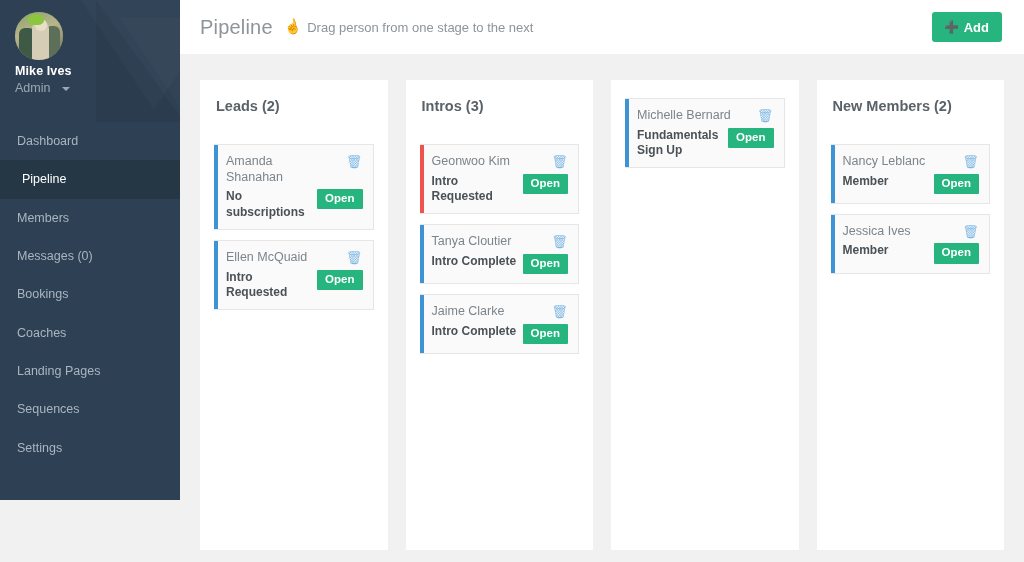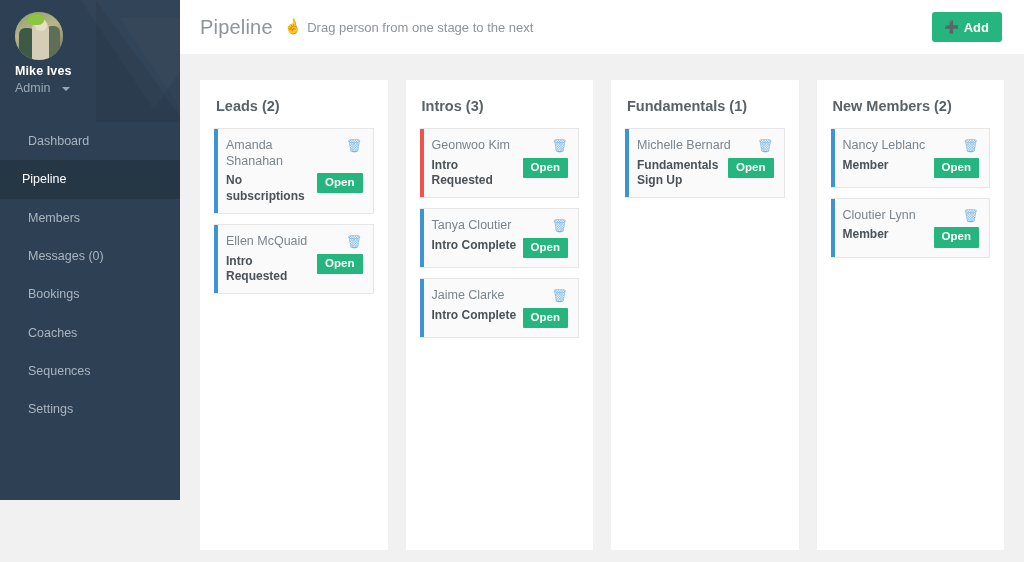--- a/index.html
+++ b/index.html
@@ -111,21 +111,21 @@
     border-right: 4px solid transparent;
     border-top: 4.5px solid #9aa9b5;
     margin-top: 2px;
   }
 
   .nav { padding: 0; }
   .nav-item {
     height: 38.3px;
     display: flex;
     align-items: center;
-    padding-left: 28px;
+    padding-left: 17px;
     font-size: 12.5px;
     color: #a9b6c1;
     cursor: pointer;
     border: none;
     background: transparent;
     width: 100%;
     text-align: left;
     font-family: inherit;
   }
   .nav-item.active {
@@ -205,21 +205,21 @@
     flex: 1 1 0;
     min-width: 0;
     background: #ffffff;
     height: 470px;
     padding: 18px 14px 14px 14px;
   }
   .column-title {
     font-size: 14.5px;
     font-weight: bold;
     color: #5a6268;
-    margin-bottom: 14px;
+    margin-bottom: 30px;
     padding-left: 2px;
   }
   .cards { display: flex; flex-direction: column; gap: 10px; }
 
   .card {
     position: relative;
     background: #fafafa;
     border: 1px solid #e6e6e6;
     border-left: none;
     padding: 9px 10px 9px 12px;
@@ -309,20 +309,21 @@
       </div>
     </div>
 
     <nav class="nav">
       <div class="nav-item">Dashboard</div>
       <div class="nav-item active">Pipeline</div>
       <div class="nav-item">Members</div>
       <div class="nav-item">Messages (0)</div>
       <div class="nav-item">Bookings</div>
       <div class="nav-item">Coaches</div>
+      <div class="nav-item">Landing Pages</div>
       <div class="nav-item">Sequences</div>
       <div class="nav-item">Settings</div>
     </nav>
   </aside>
 
   <main class="main">
 
     <header class="topbar">
       <h1 class="page-title">Pipeline</h1>
       <div class="drag-hint">
@@ -394,21 +395,20 @@
             </div>
             <div class="card-row-bottom">
               <div class="card-status">Intro Complete</div>
               <button class="open-button">Open</button>
             </div>
           </div>
         </div>
       </div>
 
       <div class="column">
-        <div class="column-title">Fundamentals (1)</div>
         <div class="cards">
           <div class="card">
             <div class="card-row-top">
               <div class="card-name">Michelle Bernard</div>
               <div class="trash-icon">🗑</div>
             </div>
             <div class="card-row-bottom">
               <div class="card-status">Fundamentals Sign Up</div>
               <button class="open-button">Open</button>
             </div>
@@ -424,21 +424,21 @@
               <div class="card-name">Nancy Leblanc</div>
               <div class="trash-icon">🗑</div>
             </div>
             <div class="card-row-bottom">
               <div class="card-status">Member</div>
               <button class="open-button">Open</button>
             </div>
           </div>
           <div class="card">
             <div class="card-row-top">
-              <div class="card-name">Cloutier Lynn</div>
+              <div class="card-name">Jessica Ives</div>
               <div class="trash-icon">🗑</div>
             </div>
             <div class="card-row-bottom">
               <div class="card-status">Member</div>
               <button class="open-button">Open</button>
             </div>
           </div>
         </div>
       </div>
 

